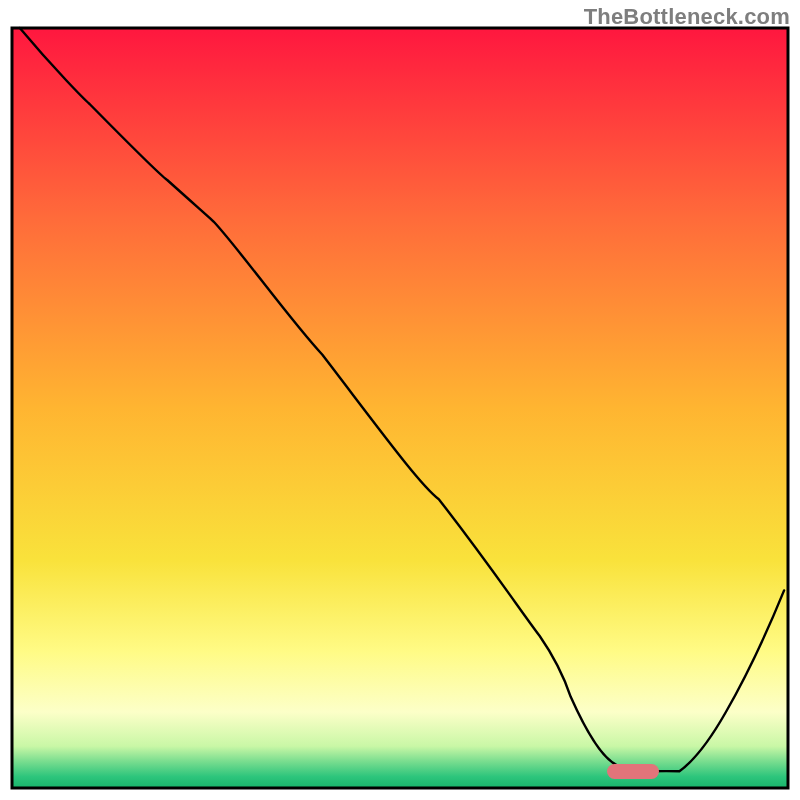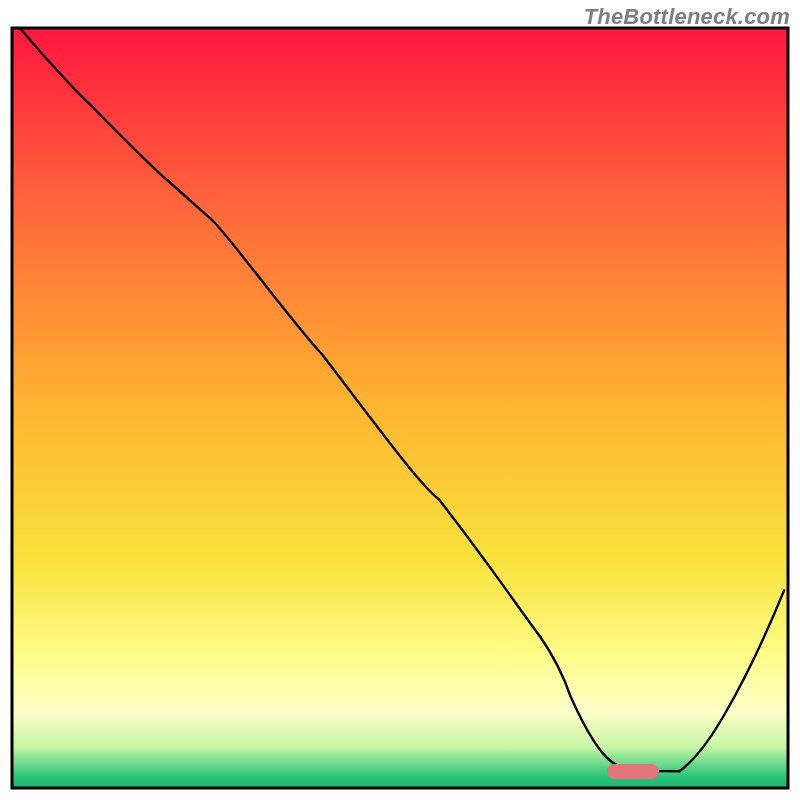--- a/index.html
+++ b/index.html
@@ -7,21 +7,20 @@
     padding: 0;
     width: 800px;
     height: 800px;
     background: #ffffff;
     font-family: Arial, Helvetica, sans-serif;
   }
   .stage {
     position: relative;
     width: 800px;
     height: 716px;
-    font-style: italic;
   }
   .watermark {
     position: absolute;
     top: 4px;
     right: 10px;
     font-size: 22px;
     font-weight: 600;
     color: #7e7e7e;
     letter-spacing: 0.2px;
   }

